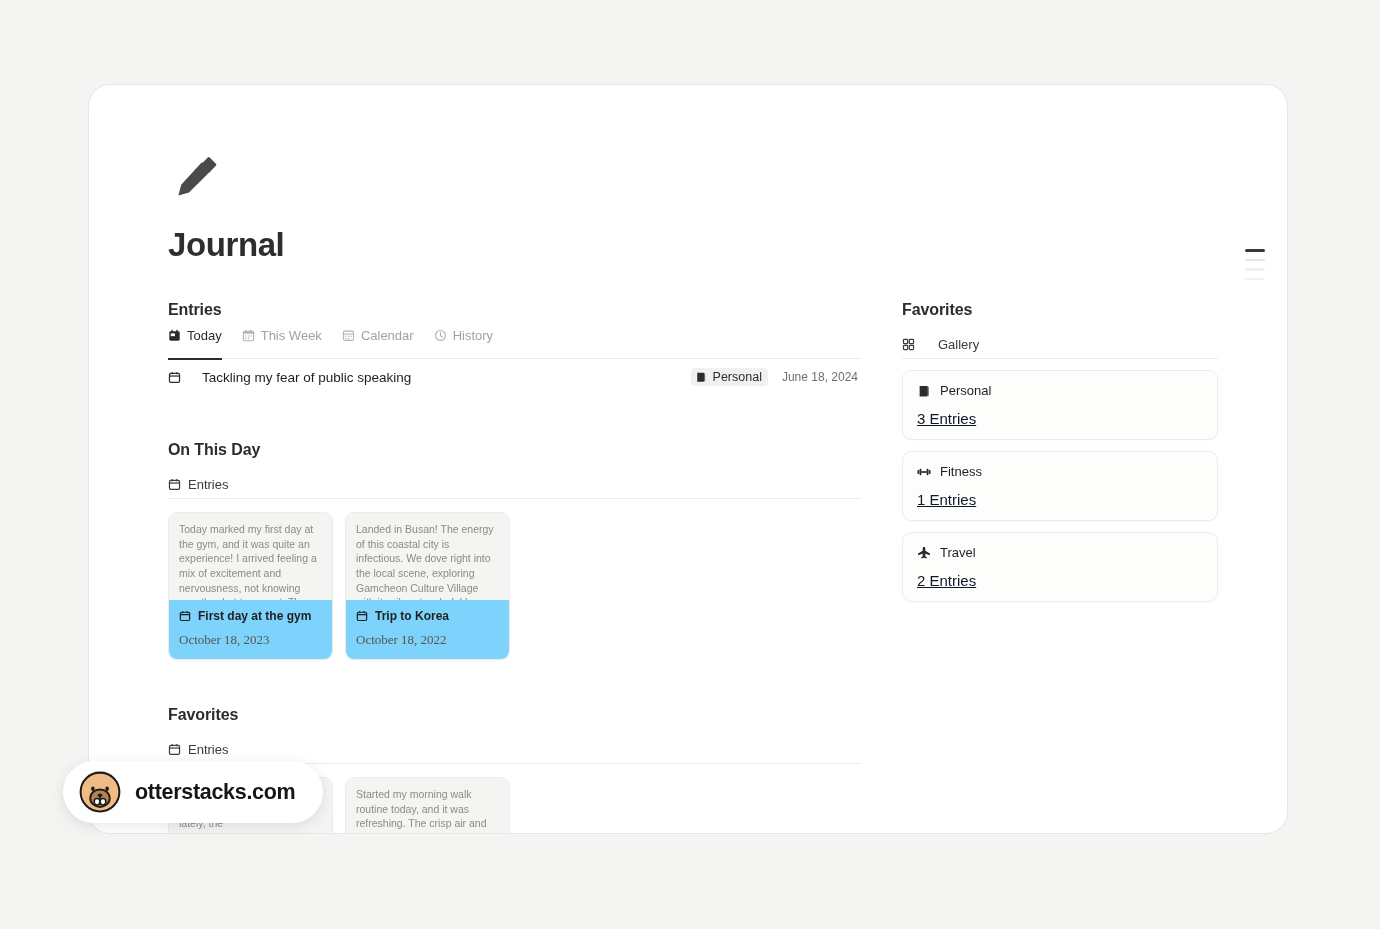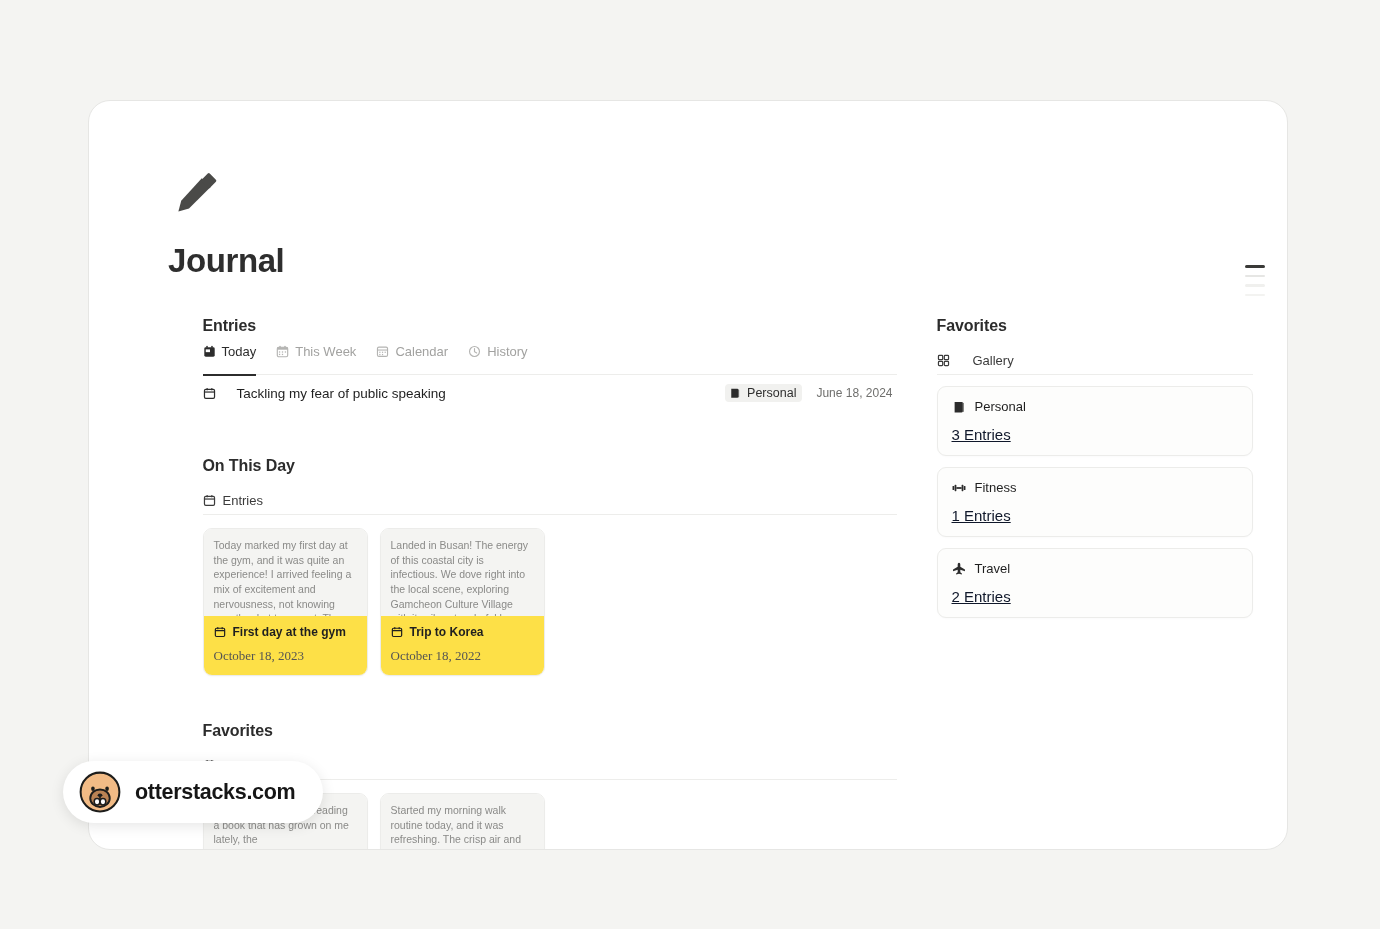--- a/index.html
+++ b/index.html
@@ -13,21 +13,21 @@
   body {
     background: #f4f4f2;
     font-family: "Liberation Sans", sans-serif;
     -webkit-font-smoothing: antialiased;
   }
 
   
   .app-frame {
     position: absolute;
     left: 88px;
-    top: 100px;
+    top: 84px;
     width: 1200px;
     height: 750px;
     background: #ffffff;
     border: 1px solid #e6e6e4;
     border-radius: 22px;
     overflow: hidden;
   }
 
   .app-scroll {
     position: absolute;
@@ -57,21 +57,20 @@
     letter-spacing: -0.4px;
     line-height: 1.1;
     margin-bottom: 38px;
   }
 
   
   .body-cols {
     display: flex;
     align-items: flex-start;
     gap: 40px;
-    justify-content: center;
   }
 
   .col-main { width: 694px; flex: none; }
   .col-side { width: 316px; flex: none; }
 
   .section-title {
     font-size: 16px;
     font-weight: bold;
     color: #2c2c2c;
     letter-spacing: -0.1px;
@@ -187,21 +186,21 @@
   }
 
   .pcard-body p {
     font-size: 10.5px;
     line-height: 14.6px;
     color: #8a8a88;
   }
 
   .pcard-foot {
     padding: 9px 10px 11px 10px;
-    background: #fde047;
+    background: #7dd3fc;
   }
 
   .pcard-name {
     display: flex;
     align-items: center;
     gap: 7px;
     font-size: 12px;
     color: #1f1f1f;
     font-weight: bold;
     margin-bottom: 9px;

